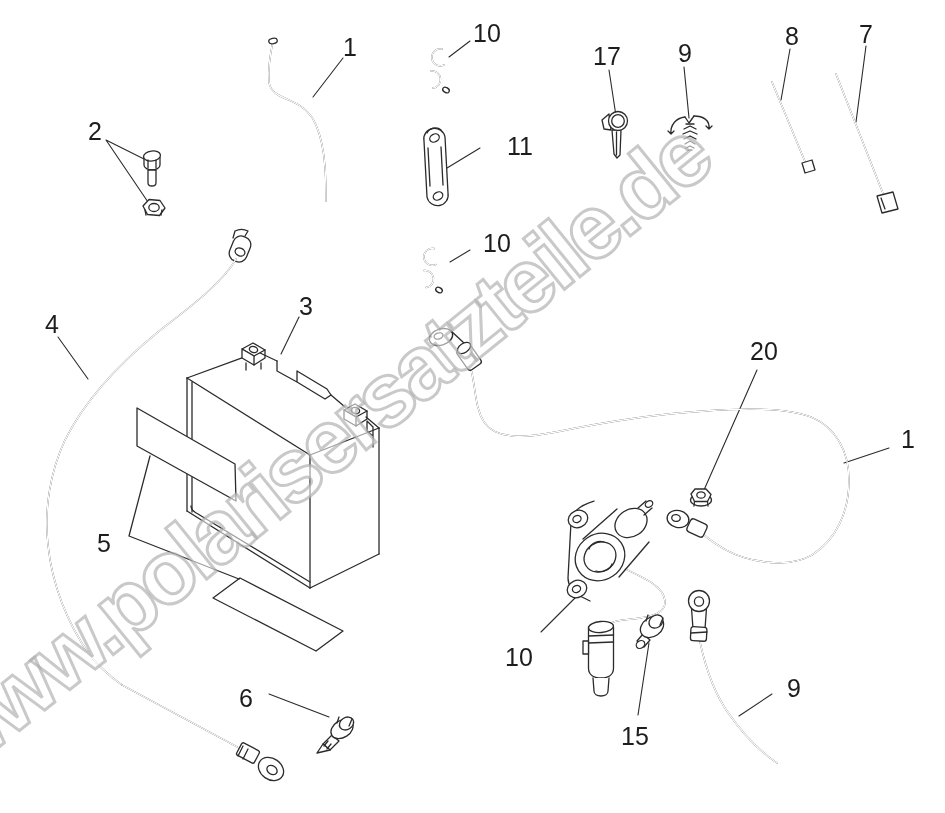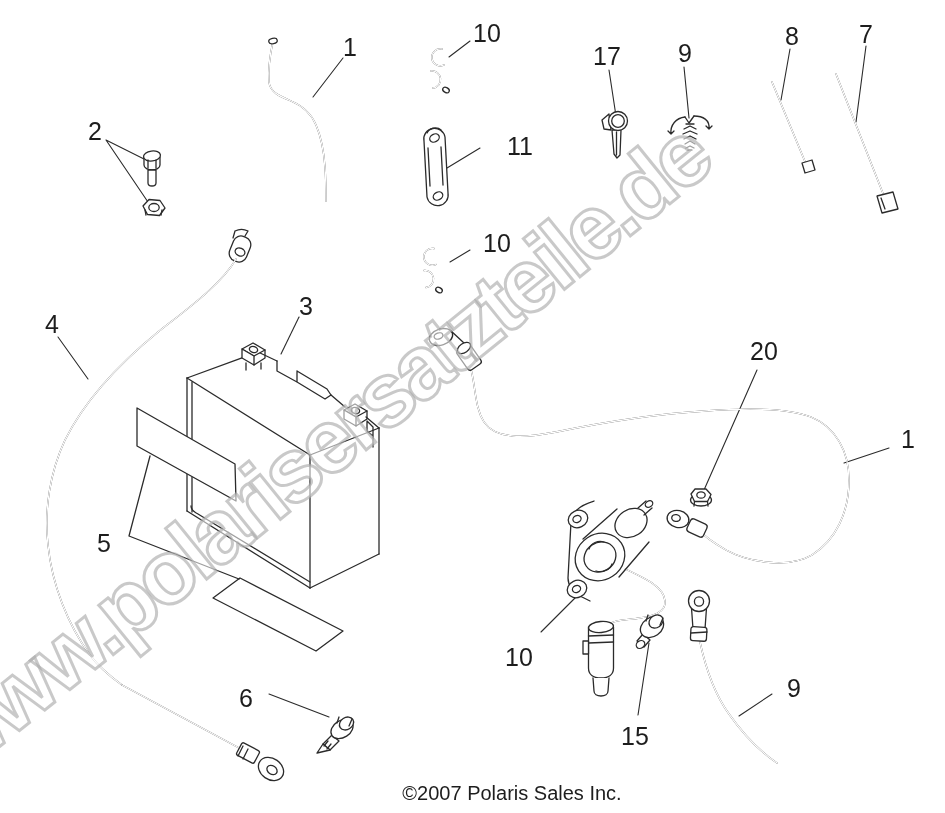--- a/index.html
+++ b/index.html
@@ -272,14 +272,13 @@
   <div class="callout" style="left:487px;top:33px">10</div>
   <div class="callout" style="left:497px;top:243px">10</div>
   <div class="callout" style="left:520px;top:146px">11</div>
   <div class="callout" style="left:764px;top:351px">20</div>
   <div class="callout" style="left:908px;top:439px">1</div>
   <div class="callout" style="left:794px;top:688px">9</div>
   <div class="callout" style="left:519px;top:657px">10</div>
   <div class="callout" style="left:635px;top:736px">15</div>
   <div class="callout" style="left:607px;top:56px">17</div>
 
-  <div class="copyright">©2007 Polaris Sales Inc.</div>
 </div>
 
 </body></html>

